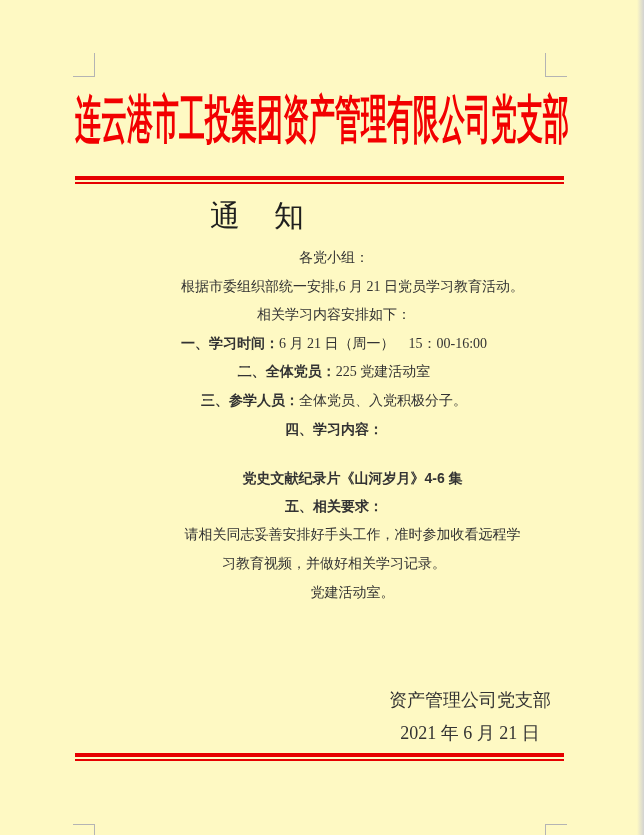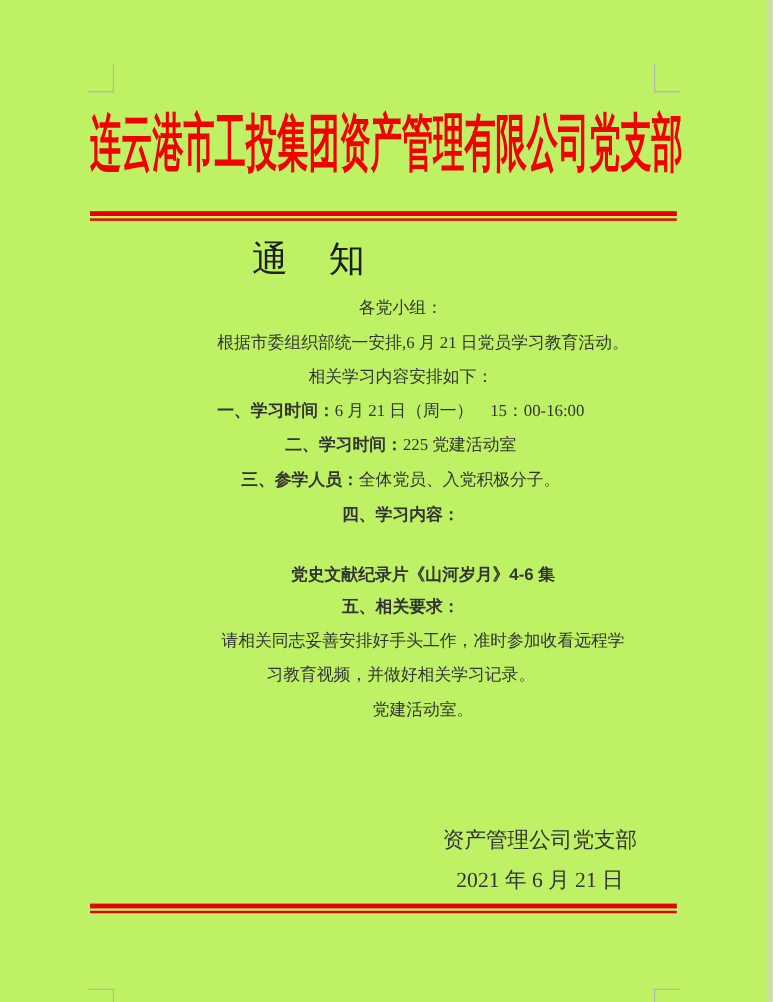--- a/index.html
+++ b/index.html
@@ -6,21 +6,21 @@
     --header-red:#f20000;
     --line-red:#e60000;
     --text-color:#333333;
     --mark-grey:#b4b4b4;
   }
   *{margin:0;padding:0;box-sizing:border-box;}
   html,body{background:#ffffff;}
   .page{
     position:relative;
     width:644px;height:835px;
-    background:#bef264;
+    background:#fef9c3;
     overflow:hidden;
     font-family:"Liberation Serif","DejaVu Serif",serif;
     color:var(--text-color);
   }
   .edge-shadow{
     position:absolute;top:0;right:0;width:7px;height:835px;
     background:linear-gradient(to right,rgba(255,255,255,0),#d2d2d2);
   }
   
   .mark{position:absolute;width:22px;}
@@ -55,21 +55,21 @@
     position:absolute;left:95px;top:244px;width:478px;
     font-size:14px;
     text-align:center;
   }
   .line{height:28.6px;line-height:28.6px;white-space:nowrap;}
   .indent{padding-left:37px;}
   .lbl{font-weight:700;font-family:Liberation Mono, monospace;}
   .bold-line{font-weight:700;font-family:"Liberation Sans","DejaVu Sans",sans-serif;margin-top:20px;}
   
   .signature{
-    position:absolute;left:330px;top:684px;width:240px;
+    position:absolute;left:350px;top:684px;width:240px;
     text-align:center;font-size:18px;line-height:33px;
   }
 </style>
 </head>
 <body>
 
 <div class="page">
 
   <div class="mark mark-tl"></div>
   <div class="mark mark-tr"></div>
@@ -83,21 +83,21 @@
   <div class="rule rule-thin-top"></div>
 
   <div class="notice-title">通　知</div>
 
   <div class="body">
     <div class="line">各党小组：</div>
     <div class="line indent">根据市委组织部统一安排,6 月 21 日党员学习教育活动。</div>
     <div class="line">相关学习内容安排如下：</div>
 
     <div class="line"><span class="lbl">一、学习时间：</span><span>6 月 21 日（周一）　15：00-16:00</span></div>
-    <div class="line"><span class="lbl">二、学习时间：</span><span>225 党建活动室</span></div>
+    <div class="line"><span class="lbl">二、全体党员：</span><span>225 党建活动室</span></div>
     <div class="line"><span class="lbl">三、参学人员：</span><span>全体党员、入党积极分子。</span></div>
     <div class="line"><span class="lbl">四、学习内容：</span></div>
     <div class="line indent bold-line">党史文献纪录片《山河岁月》4-6 集</div>
     <div class="line"><span class="lbl">五、相关要求：</span></div>
 
     <div class="line indent">请相关同志妥善安排好手头工作，准时参加收看远程学</div>
     <div class="line">习教育视频，并做好相关学习记录。</div>
     <div class="line indent">党建活动室。</div>
   </div>
 

